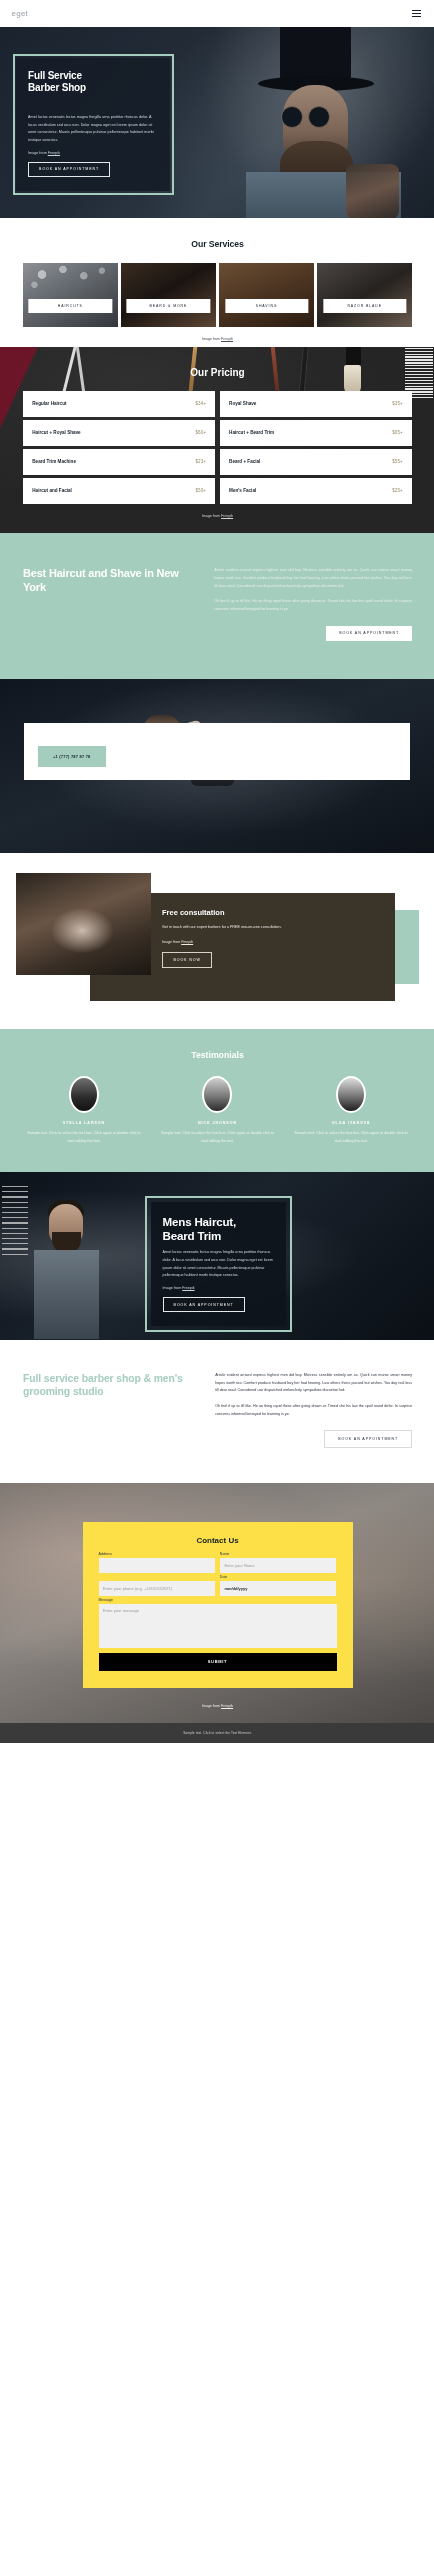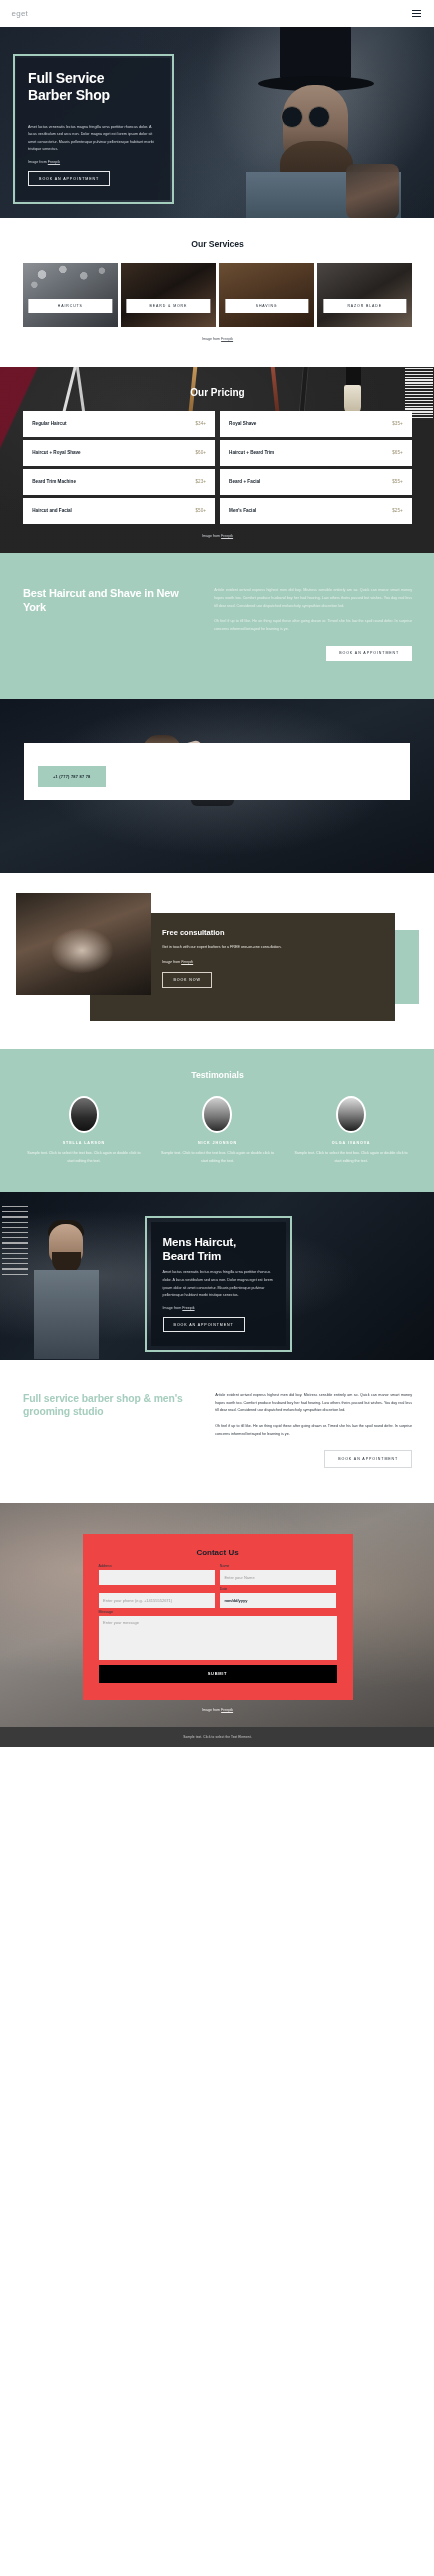--- a/index.html
+++ b/index.html
@@ -45,38 +45,38 @@
   .tattoo { position:absolute; left:108px; top:137px; width:53px; height:55px; background:linear-gradient(160deg,#3d3630 0%,#6b5244 50%,#2d2722 100%); border-radius:8px; opacity:.92; }
 
   .hero-card-outer {
     position:absolute; left:12.8px; top:27px; width:161px;
     border:2.9px solid #a5cdbd; padding:1.7px; background:transparent;
   }
   .hero-card {
     background:rgba(21,29,40,.93); padding:12.8px 11.6px 14px 11.6px;
   }
   .hero-title {
-    font-size:14px; line-height:1.18; font-weight:700; color:#fff; letter-spacing:-0.2px;
+    font-size:10px; line-height:1.18; font-weight:700; color:#fff; letter-spacing:-0.2px;
     margin-bottom:20px;
   }
   .hero-text {
     font-size:3.7px; line-height:2.05; color:#d7dade; font-weight:400; letter-spacing:0.03px;
   }
   .credit {
     font-size:3.7px; color:#cfd3d8; margin-top:6.4px;
   }
   .credit a { color:#cfd3d8; text-decoration:underline; }
   .btn-outline-light {
     display:inline-block; margin-top:7px; border:0.6px solid #e6e8ea; color:#fff;
     font-size:3.6px; letter-spacing:0.9px; padding:4.6px 10px; background:transparent; cursor:pointer;
     font-family:inherit;
   }
 
   
-  .services { background:#fff; padding:21px 0 26px; }
+  .services { background:#fff; padding:21px 0 6px; }
   .sec-title {
     text-align:center; font-size:8.7px; font-weight:700; color:#16202b; letter-spacing:-0.1px;
   }
   .svc-grid { display:flex; gap:3.5px; padding:0 23px; margin-top:14px; }
   .svc-card { position:relative; flex:1; height:64px; overflow:hidden; }
   .svc-img { position:absolute; inset:0; }
   .svc-1 { background:linear-gradient(150deg,#8d9196 0%,#6a6f75 35%,#33363a 100%); }
   .svc-1::after{content:"";position:absolute;inset:0;background:
      radial-gradient(circle at 20% 18%, rgba(255,255,255,.5) 0 4px, transparent 4.6px),
      radial-gradient(circle at 42% 10%, rgba(255,255,255,.45) 0 3.5px, transparent 4px),
@@ -232,21 +232,21 @@
     font-size:3.6px; letter-spacing:0.9px; padding:5.8px 12.8px; cursor:pointer; font-family:inherit; float:right;
   }
 
   
   .contact { position:relative; background:#7d7a78; padding:23px 0 15px; overflow:hidden; min-height:191px; }
   .contact-bg { position:absolute; inset:0;
     background:
       radial-gradient(ellipse at 18% 30%, rgba(205,180,165,.55), rgba(90,85,82,0) 48%),
       radial-gradient(ellipse at 82% 40%, rgba(180,160,140,.35), rgba(90,85,82,0) 50%),
       linear-gradient(160deg,#6f6b68 0%,#8b8682 40%,#4c4845 100%); }
-  .form-card { position:relative; z-index:2; width:270px; margin:8px auto; background:#ef4444; padding:14px 16px 17.4px; }
+  .form-card { position:relative; z-index:2; width:270px; margin:16px auto; background:#fde047; padding:14px 16px 17.4px; }
   .form-title { text-align:center; font-size:8px; font-weight:700; color:#16202b; margin-bottom:7px; }
   .form-grid { display:flex; flex-wrap:wrap; gap:2.3px 4.6px; }
   .fld { width:calc(50% - 2.3px); }
   .fld.full { width:100%; }
   .flabel { font-size:3.6px; color:#2b333c; margin-bottom:1.7px; display:block; }
   .flabel.ghost { visibility:hidden; }
   .finput {
     width:100%; height:15px; background:#f0f0f0; border:none; outline:none;
     font-family:inherit; font-size:4px; color:#16202b; padding:0 4.6px;
   }

